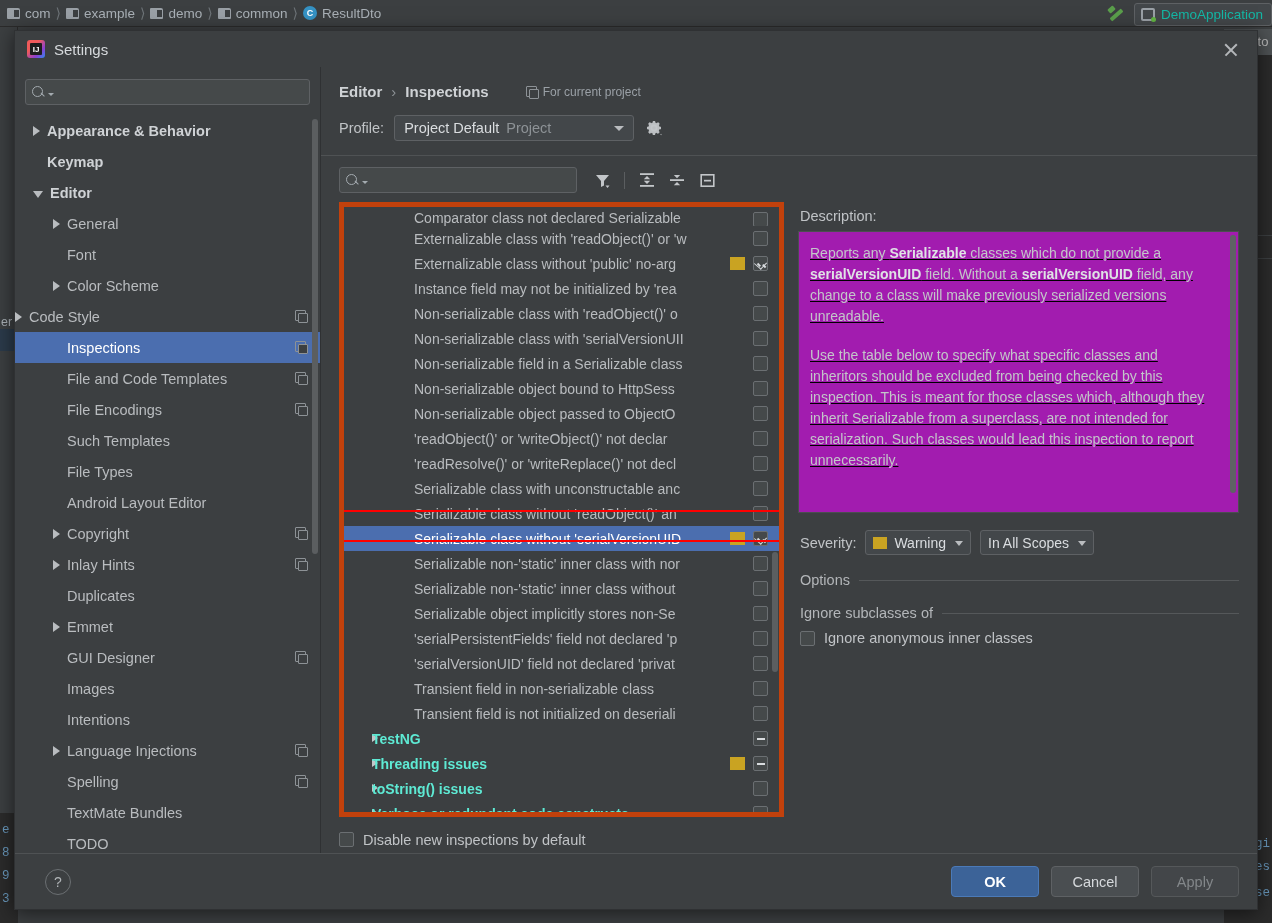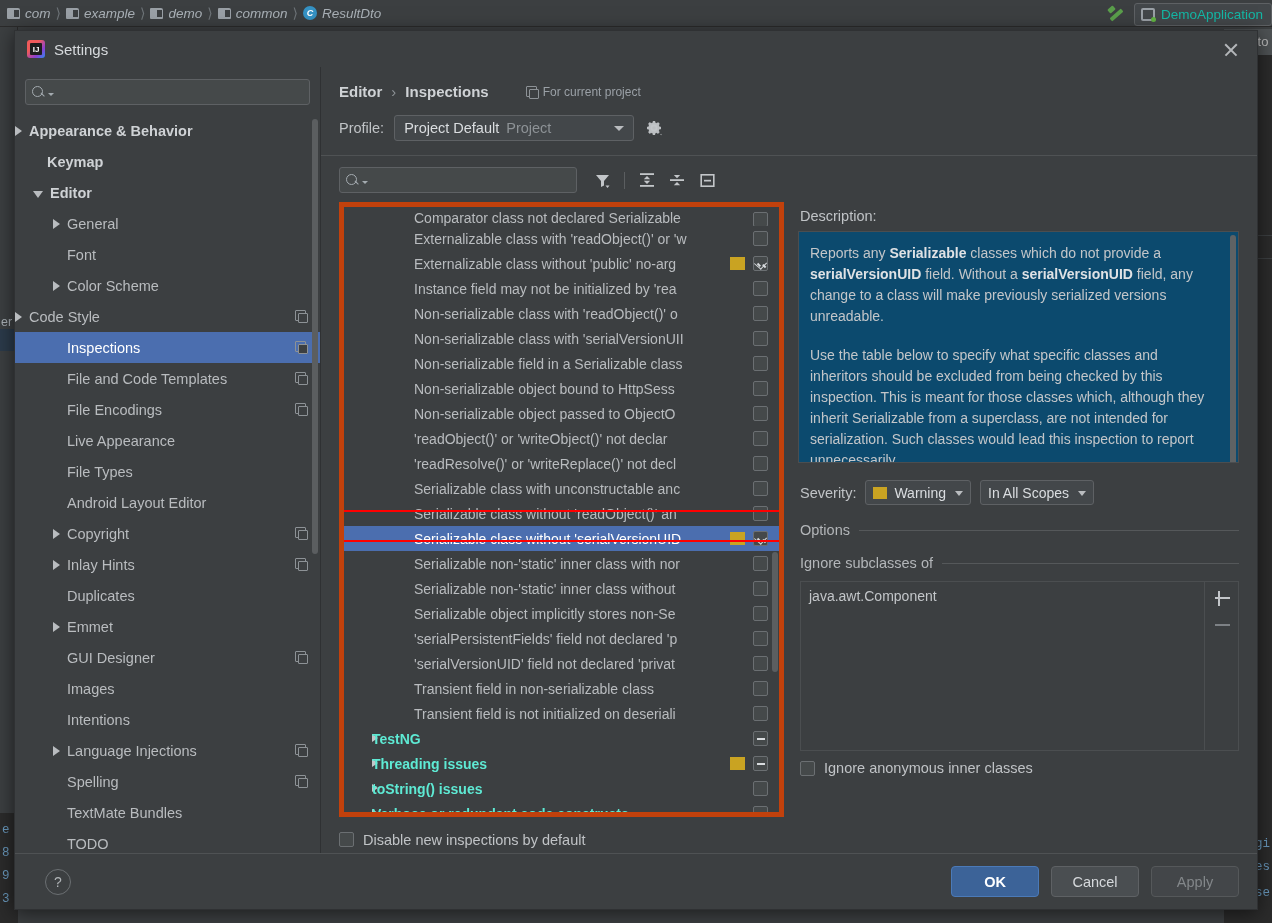--- a/index.html
+++ b/index.html
@@ -12,21 +12,21 @@
   body { background: #3c3f41; }
 
   
   #ide-bg { position: absolute; inset: 0; background: #3c3f41; }
   #ide-breadcrumb {
     position: absolute; left: 0; top: 0; width: 1272px; height: 27px;
     background: #3c3f41; display: flex; align-items: center;
     padding-left: 4px; color: #a9b0b6; font-size: 13.5px;
     border-bottom: 1px solid #2b2b2b;
   }
-  .bc-item { display: flex; align-items: center; gap: 5px; padding: 0 3px; font-style: italic; }
+  .bc-item { display: flex; align-items: center; gap: 5px; padding: 0 3px; }
   .bc-sep { color: #6e7478; font-size: 14px; padding: 0 2px; }
   .folder-ic {
     width: 13px; height: 11px; background: #9aa0a6;
     border-radius: 1px 2px 1px 1px; position: relative; flex: none;
   }
   .folder-ic::after {
     content: ""; position: absolute; right: 1px; top: 2px;
     width: 5px; height: 7px; background: #3c3f41;
   }
   .class-ic {
@@ -299,22 +299,22 @@
   }
   #red-highlight {
     position: absolute; left: -2px; top: 303px; width: 468px; height: 32px;
     border: 2.4px solid #ff0000; z-index: 9; pointer-events: none;
   }
 
   
   #desc-pane { flex: 1; display: flex; flex-direction: column; min-width: 0; }
   #desc-label { color: #c0c3c6; font-size: 14.5px; padding: 6px 0 7px 2px; }
   #desc-box {
-    height: 232px; flex: none; background: #0c4a6e; border: 1px solid #4b4e50;
-    padding: 11px 14px 8px 11px; position: relative; overflow: hidden;
+    height: 282px; flex: none; background: #a21caf; border: 1px solid #4b4e50;
+    padding: 11px 14px 8px 11px; position: relative; overflow: hidden; text-decoration: underline;
   }
   #desc-text {
     color: #c3c6c9; font-size: 14px; line-height: 21px; max-width: 398px;
   }
   #desc-text b { color: #dfe2e5; }
   #desc-text p { margin: 0 0 18px 0; }
   #desc-scroll {
     position: absolute; right: 2px; top: 3px; width: 6px; height: 258px;
     background: #5e6264; border-radius: 3px;
   }
@@ -467,21 +467,21 @@
 
     <div id="settings-sidebar">
       <div id="sidebar-search-wrap">
         <div id="sidebar-search">
           <span class="search-glyph"></span>
           <span class="tri-down-tiny"></span>
         </div>
       </div>
       <div id="sidebar-tree">
         <div id="sidebar-tree-rows">
-            <div class="tree-row top" style="">
+            <div class="tree-row top" style="padding-left: 18px;">
               <span class="tree-arrow"></span>
               <span>Appearance &amp; Behavior</span>
             </div>
             <div class="tree-row top" style="padding-left: 18px;">
               <span class="tree-arrow none"></span>
               <span>Keymap</span>
             </div>
             <div class="tree-row top" style="padding-left: 18px;">
               <span class="tree-arrow open"></span>
               <span>Editor</span>
@@ -513,21 +513,21 @@
               <span>File and Code Templates</span>
               <span class="copy-ic"></span>
             </div>
             <div class="tree-row" style="padding-left: 38px;">
               <span class="tree-arrow none"></span>
               <span>File Encodings</span>
               <span class="copy-ic"></span>
             </div>
             <div class="tree-row" style="padding-left: 38px;">
               <span class="tree-arrow none"></span>
-              <span>Live Appearance</span>
+              <span>Such Templates</span>
             </div>
             <div class="tree-row" style="padding-left: 38px;">
               <span class="tree-arrow none"></span>
               <span>File Types</span>
             </div>
             <div class="tree-row" style="padding-left: 38px;">
               <span class="tree-arrow none"></span>
               <span>Android Layout Editor</span>
             </div>
             <div class="tree-row" style="padding-left: 38px;">
@@ -795,29 +795,20 @@
           <div class="section-head">
             <span>Options</span>
             <span class="section-line"></span>
           </div>
 
           <div class="section-head">
             <span>Ignore subclasses of</span>
             <span class="section-line"></span>
           </div>
 
-          <div id="ignore-table">
-            <div id="ignore-list">
-              <div id="ignore-entry">java.awt.Component</div>
-            </div>
-            <div id="ignore-btns">
-              <span id="plus-btn"></span>
-              <span id="minus-btn"></span>
-            </div>
-          </div>
 
           <div id="ignore-anon-row">
             <span class="cb-static"></span>
             <span id="ignore-anon-label">Ignore anonymous inner classes</span>
           </div>
         </div>
       </div>
 
       <div id="disable-new-row">
         <span class="cb-static"></span>

